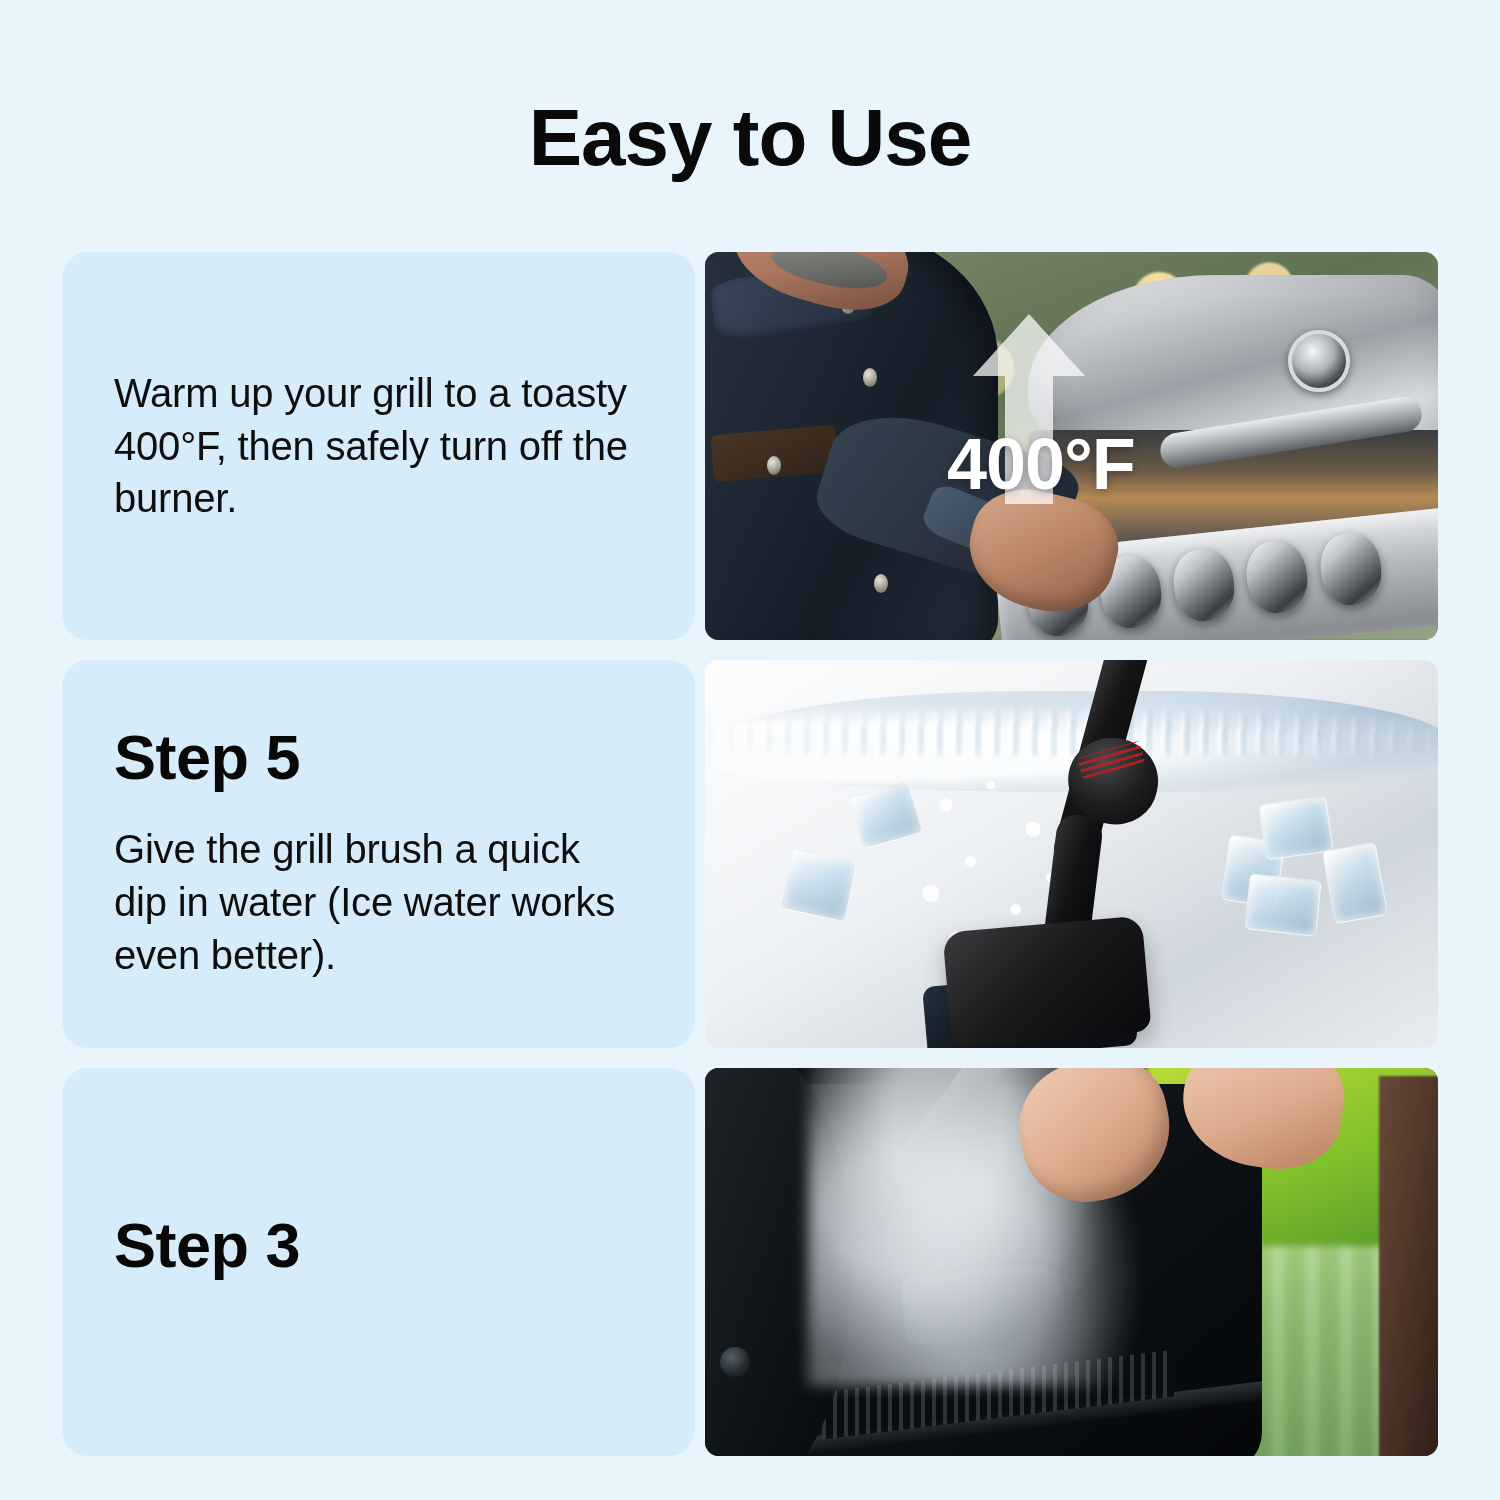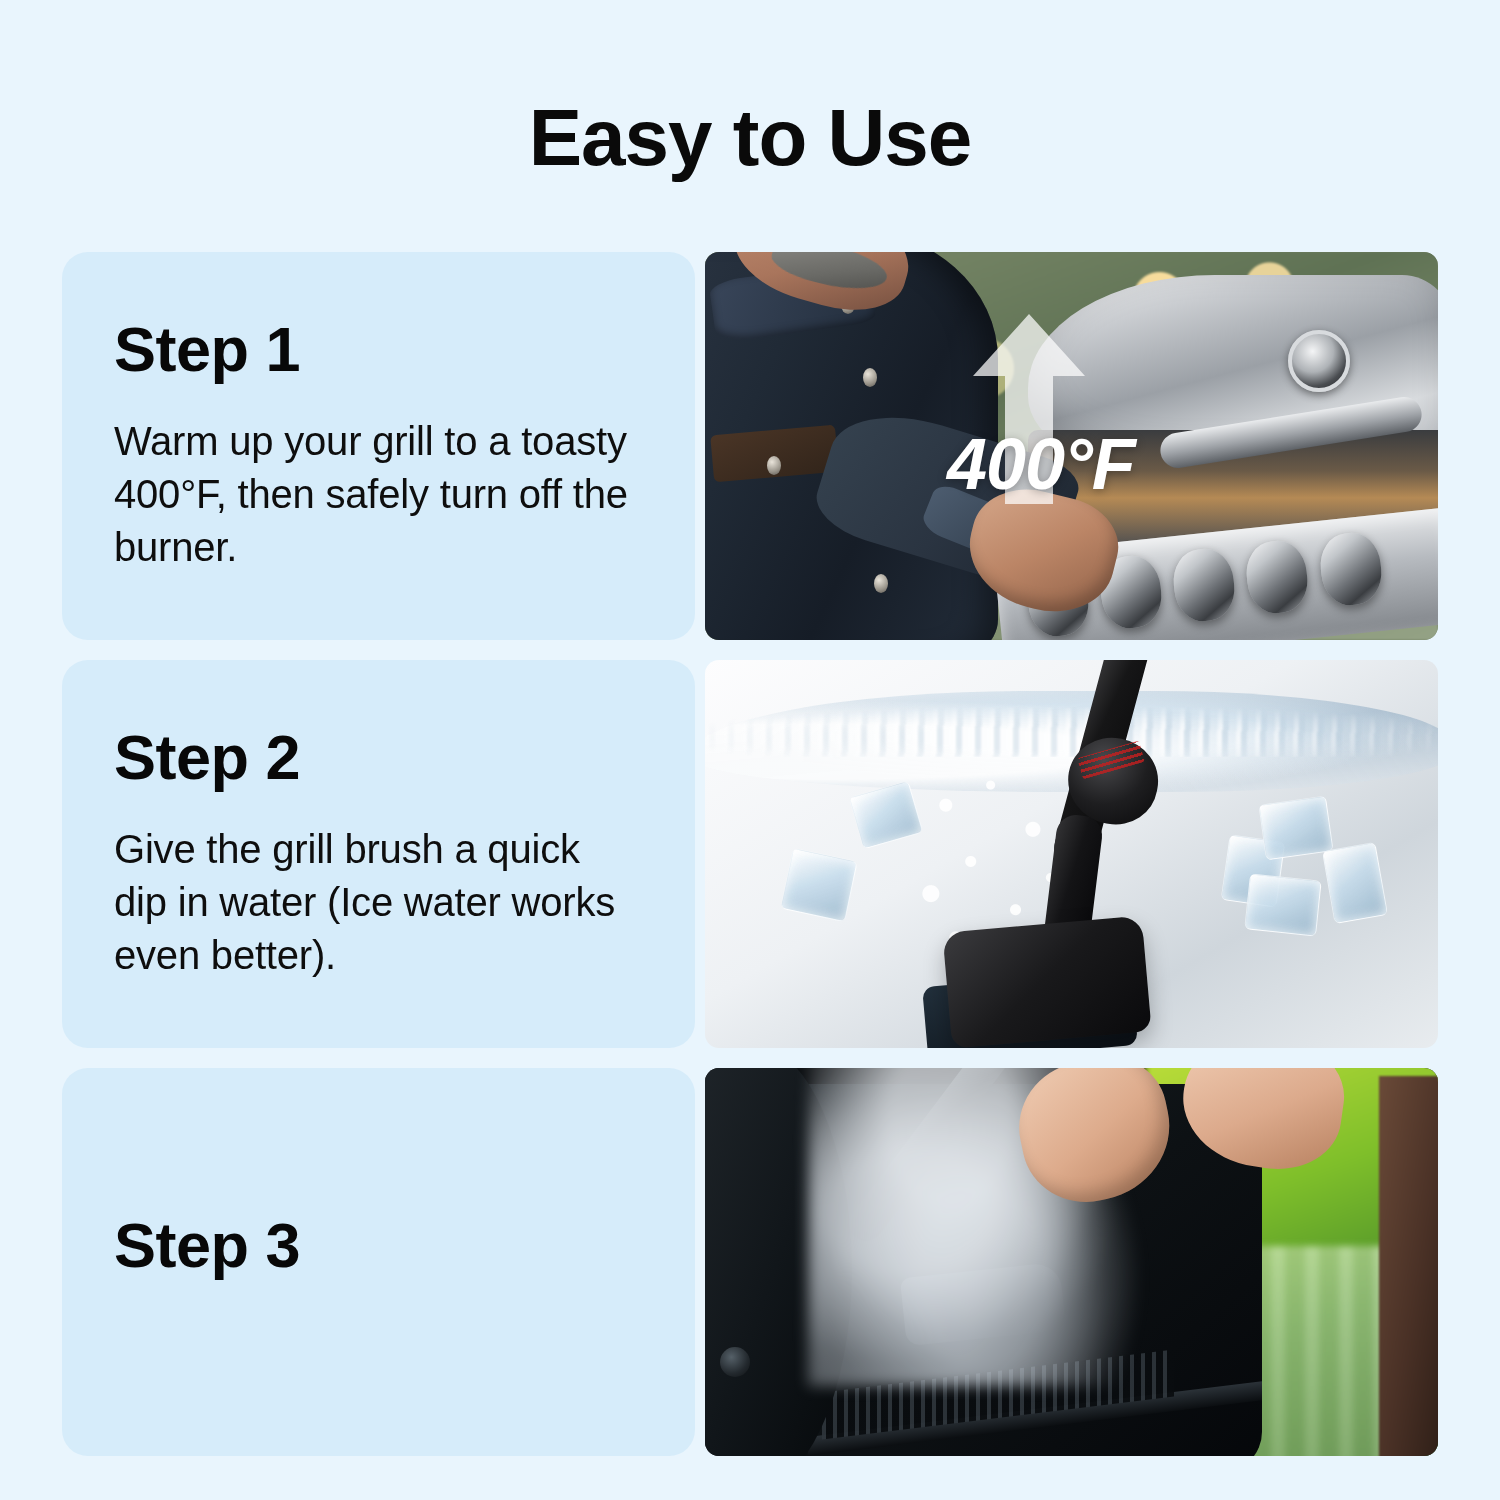--- a/index.html
+++ b/index.html
@@ -80,21 +80,20 @@
     letter-spacing: -0.2px;
     max-width: 580px;
   }
 
   .step-image {
     position: relative;
     flex: 1 1 auto;
     margin-left: 10px;
     border-radius: 14px;
     overflow: hidden;
-    font-style: italic;
   }
 
   
   .scene1 { position: absolute; inset: 0; background: #6f7e60; }
   .s1-bg {
     position: absolute; inset: 0;
     background:
       radial-gradient(circle at 62% 12%, rgba(255,226,160,.95) 0 26px, rgba(255,226,160,0) 27px),
       radial-gradient(circle at 70% 18%, rgba(255,222,150,.92) 0 30px, rgba(255,222,150,0) 31px),
       radial-gradient(circle at 57% 22%, rgba(255,230,170,.8) 0 22px, rgba(255,230,170,0) 23px),
@@ -412,21 +411,20 @@
 <body>
 
 <div class="page">
 
   <h1 class="page-title">Easy to Use</h1>
 
   <div class="steps">
 
     <div class="step-row">
       <div class="step-text-card">
-        <div class="step-heading">Step 1</div>
         <div class="step-body">Warm up your grill to a toasty 400°F, then safely turn off the burner.</div>
       </div>
       <div class="step-image">
         <div class="scene1">
           <div class="s1-bg"></div>
           <div class="s1-man"></div>
           <div class="s1-collar"></div>
           <div class="s1-pocket"></div>
           <div class="s1-btn b1"></div>
           <div class="s1-btn b2"></div>
@@ -454,21 +452,21 @@
               <path d="M56 0 L112 62 L80 62 L80 190 L32 190 L32 62 L0 62 Z" fill="#ffffff"></path>
             </svg>
           </div>
           <div class="s1-temp">400°F</div>
         </div>
       </div>
     </div>
 
     <div class="step-row">
       <div class="step-text-card">
-        <div class="step-heading">Step 2</div>
+        <div class="step-heading">Step 5</div>
         <div class="step-body">Give the grill brush a quick dip in water (Ice water works even better).</div>
       </div>
       <div class="step-image">
         <div class="scene2">
           <div class="s2-waterline"></div>
           <div class="s2-splash"></div>
           <div class="ice i1"></div>
           <div class="ice i2"></div>
           <div class="ice i3"></div>
           <div class="ice i4"></div>

